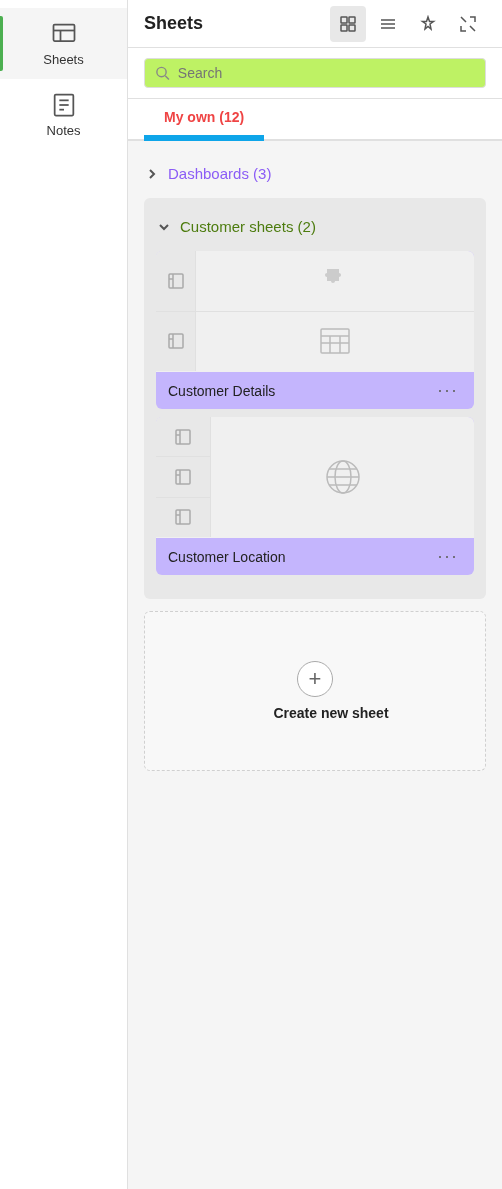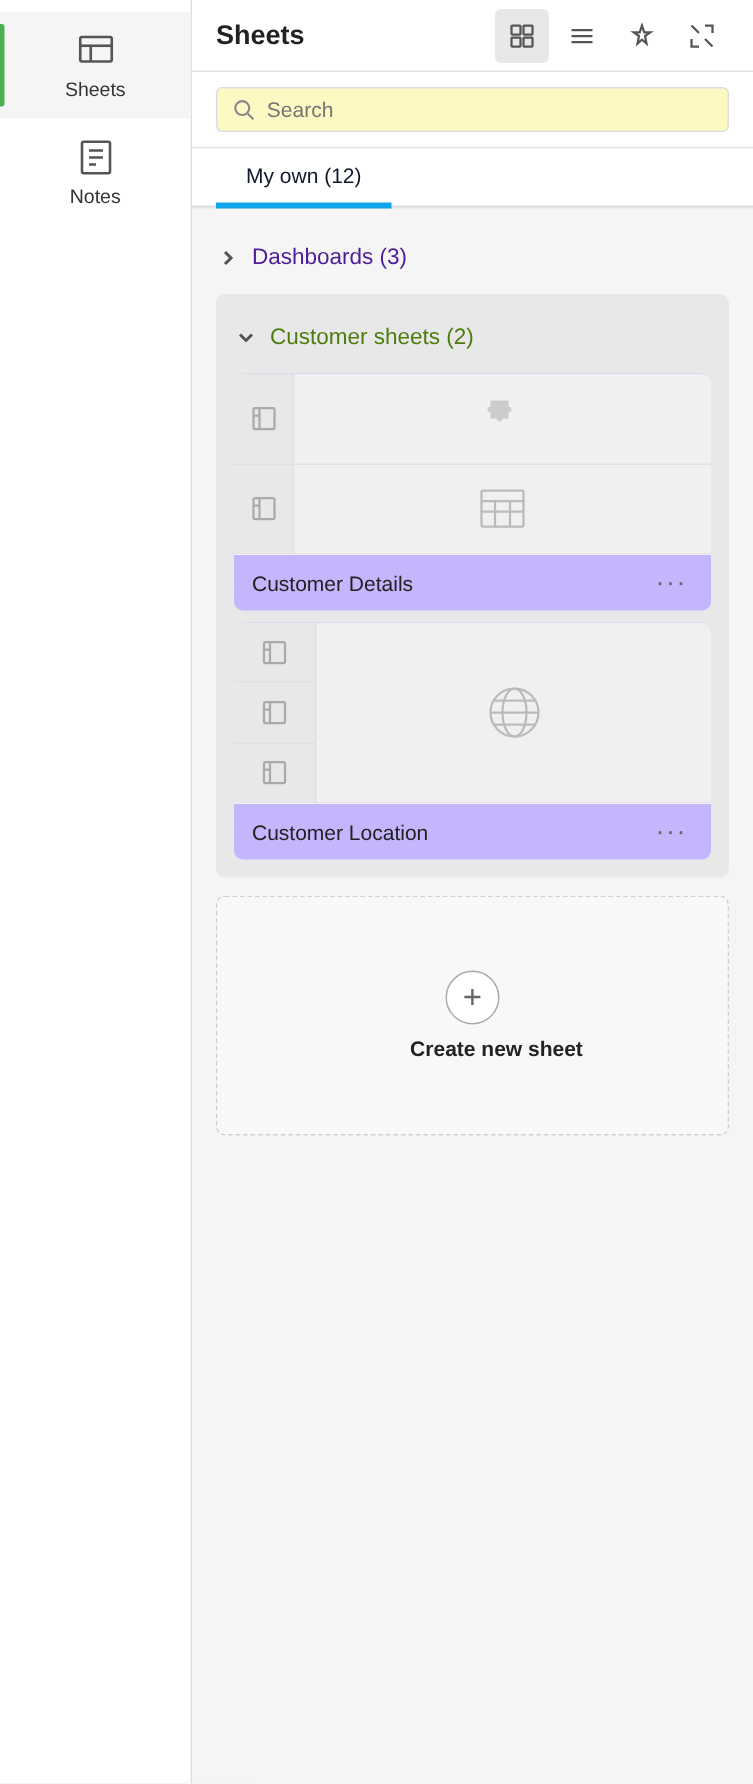--- a/index.html
+++ b/index.html
@@ -105,21 +105,21 @@
       padding: 10px 16px;
       background: #fff;
       border-bottom: 1px solid #e0e0e0;
     }
     .search-box {
       display: flex;
       align-items: center;
       border: 1px solid #ddd;
       border-radius: 4px;
       padding: 6px 10px;
-      background: #fef9c3;
+      background: #bef264;
       gap: 8px;
     }
     .search-box input {
       border: none;
       outline: none;
       font-size: 14px;
       color: #333;
       width: 100%;
       background: transparent;
     }
@@ -133,23 +133,23 @@
     }
     .tab {
       padding: 10px 20px;
       font-size: 14px;
       cursor: pointer;
       color: #555;
       border-bottom: 2px solid transparent;
       margin-bottom: -2px;
     }
     .tab.active {
-      color: #0f172a;
-      font-weight: 400;
-      border-bottom: 4px solid #0ea5e9;
+      color: #ef4444;
+      font-weight: 700;
+      border-bottom: 6px solid #0ea5e9;
     }
 
     
     .content {
       padding: 16px;
       flex: 1;
       overflow-y: auto;
     }
 
     
@@ -157,39 +157,39 @@
       display: flex;
       align-items: center;
       gap: 8px;
       padding: 8px 0;
       cursor: pointer;
       font-size: 15px;
       font-weight: 500;
       color: #4d7c0f;
       margin-bottom: 8px;
     }
-    .section-header.collapsed { color: #4c1d95; }
+    .section-header.collapsed { color: #8b5cf6; }
 
     
     .card-group {
       background: #e8e8e8;
       border-radius: 6px;
       padding: 12px;
       margin-bottom: 12px;
     }
 
     
     .sheet-card {
       background: #c4b5fd;
       border-radius: 6px;
       margin-bottom: 8px;
       overflow: hidden;
       cursor: pointer;
     }
-    .sheet-card:last-of-type { margin-bottom: 0; }
+    .sheet-card:last-of-type { margin-bottom: 12px; }
 
     .sheet-thumbnail {
       background: #f0f0f0;
       height: 120px;
       display: flex;
       position: relative;
     }
 
     
     .thumb-rows {

